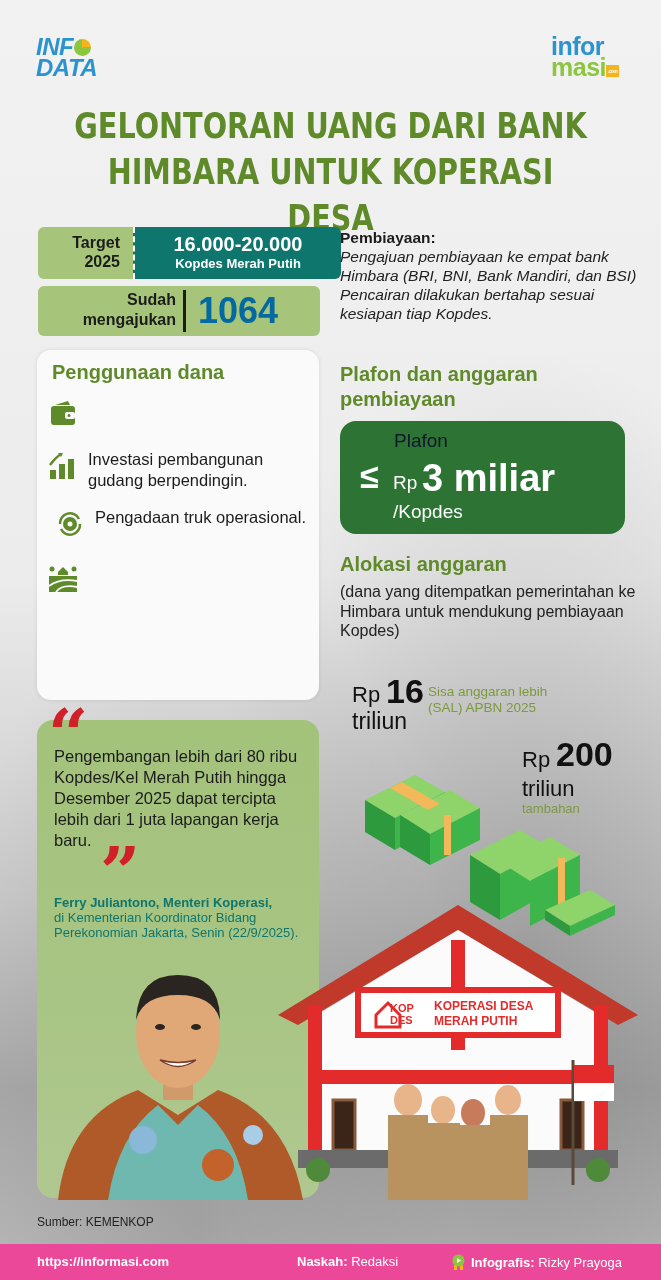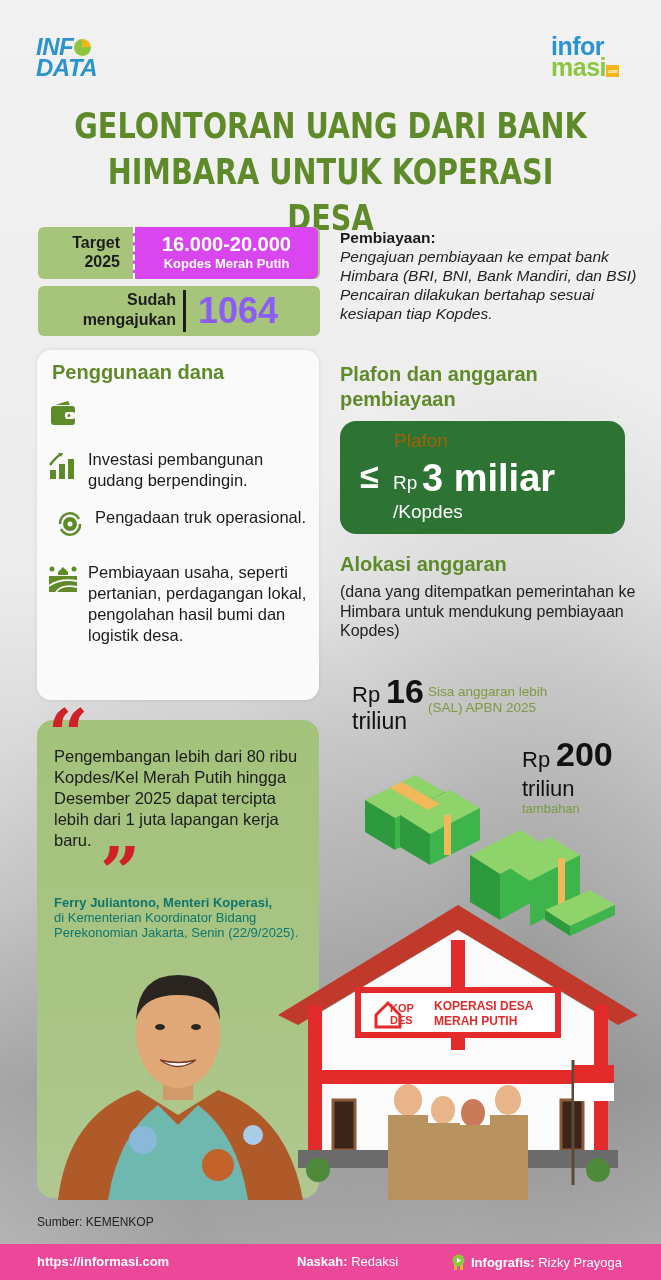--- a/index.html
+++ b/index.html
@@ -26,44 +26,44 @@
   .logo-informasi .l1 { color: #2b93cf; }
   .logo-informasi .l2 { color: #8cc63f; }
   .logo-informasi .com { display: inline-block; background: #f3b51b; color: #fff; font-size: 5px; line-height: 12px; width: 13px; text-align: center; vertical-align: 3px; }
 
   
   .title { left: 0; top: 103px; width: 661px; text-align: center; color: #5f8a2a; font-family: "DejaVu Sans", sans-serif; font-weight: 900; font-size: 35px; line-height: 46px; letter-spacing: 0px; transform: scaleX(0.82); transform-origin: center; }
 
   
   .target-box { left: 38px; top: 227px; width: 282px; height: 52px; background: #a7c57a; border-radius: 6px; }
   .target-label { left: 48px; top: 233px; width: 72px; text-align: right; font-weight: 700; font-size: 16px; line-height: 19px; color: #1c1c1c; }
-  .target-red { left: 133px; top: 227px; width: 185px; height: 52px; background: #d946ef; border-radius: 0 6px 6px 0; border-left: 2px dashed #fff; text-align: center; color: #fff; padding-top: 6px; }
+  .target-red { left: 133px; top: 227px; width: 208px; height: 52px; background: #0f766e; border-radius: 0 6px 6px 0; border-left: 2px dashed #fff; text-align: center; color: #fff; padding-top: 6px; }
   .target-red .big { font-weight: 700; font-size: 20px; line-height: 23px; }
   .target-red .small { font-weight: 700; font-size: 13px; line-height: 16px; }
   .submit-box { left: 38px; top: 286px; width: 282px; height: 50px; background: #a7c57a; border-radius: 6px; }
   .submit-label { left: 44px; top: 290px; width: 132px; text-align: right; font-weight: 700; font-size: 16px; line-height: 20px; }
   .submit-divider { left: 183px; top: 290px; width: 3px; height: 42px; background: #1c1c1c; }
-  .submit-value { left: 198px; top: 288px; font-weight: 900; font-size: 36px; line-height: 46px; color: #8b5cf6; }
+  .submit-value { left: 198px; top: 288px; font-weight: 900; font-size: 36px; line-height: 46px; color: #0369a1; }
 
   
   .ket { left: 340px; top: 228px; width: 300px; font-size: 15.5px; line-height: 19px; }
   .ket-title { font-weight: 700; }
   .ket-body { font-style: italic; color: #222; }
 
   
   .usage-card { left: 37px; top: 350px; width: 282px; height: 350px; background: #fafafa; border-radius: 14px; box-shadow: 0 0 4px rgba(0,0,0,0.1); }
   .usage-title { left: 52px; top: 361px; font-weight: 700; font-size: 20px; color: #5f8a2a; }
   .usage-item { position: absolute; left: 48px; width: 265px; display: flex; }
   .usage-item .ic { width: 30px; height: 30px; flex: 0 0 30px; margin-right: 10px; margin-top: 2px; }
   .usage-item .tx { font-size: 16.5px; line-height: 21px; color: #1c1c1c; }
 
   
   .plafon-heading { left: 340px; top: 362px; width: 300px; font-weight: 700; font-size: 20px; line-height: 25px; color: #5f8a2a; }
   .plafon-card { left: 340px; top: 421px; width: 285px; height: 113px; background: #2d7434; border-radius: 16px; color: #fff; }
-  .plafon-label { left: 394px; top: 430px; font-size: 19px; color: #a16207; }
+  .plafon-label { left: 394px; top: 430px; font-size: 19px; color: #0f172a; }
   .plafon-le { left: 360px; top: 456px; font-size: 34px; font-weight: 700; color: #fff; line-height: 40px; }
   .plafon-rp { left: 393px; top: 472px; font-size: 19px; color: #fff; }
   .plafon-amount { left: 422px; top: 455px; font-size: 38px; font-weight: 900; color: #fff; line-height: 46px; }
   .plafon-per { left: 393px; top: 501px; font-size: 19px; color: #fff; }
 
   
   .alokasi-heading { left: 340px; top: 553px; font-weight: 700; font-size: 20px; color: #5f8a2a; }
   .alokasi-desc { left: 340px; top: 582px; width: 300px; font-size: 16px; line-height: 19.5px; color: #222; }
   .sal-rp { left: 352px; top: 682px; font-size: 22px; color: #111; }
   .sal-num { left: 386px; top: 672px; font-size: 34px; font-weight: 900; color: #111; }
@@ -173,21 +173,20 @@
 </div>
 <div class="usage-item" style="top:562px;">
   <svg class="ic" viewBox="0 0 30 30">
     <circle cx="4" cy="5" r="2.5" fill="#5f8a2a"></circle>
     <circle cx="26" cy="5" r="2.5" fill="#5f8a2a"></circle>
     <path d="M10 8 L15 3 L20 8 L20 11 L10 11 Z" fill="#5f8a2a"></path>
     <rect x="1" y="12" width="28" height="16" fill="#5f8a2a"></rect>
     <path d="M1 22 Q12 14 29 17" stroke="#fafafa" stroke-width="1.8" fill="none"></path>
     <path d="M8 28 Q14 20 29 23" stroke="#fafafa" stroke-width="1.8" fill="none"></path>
   </svg>
-  <div class="tx">Pembiayaan usaha, seperti pertanian, perdagangan lokal, pengolahan hasil bumi dan logistik desa.</div>
 </div>
 
 <div class="abs plafon-heading">Plafon dan anggaran pembiayaan</div>
 <div class="abs plafon-card"></div>
 <div class="abs plafon-label">Plafon</div>
 <div class="abs plafon-le">≤</div>
 <div class="abs plafon-rp">Rp</div>
 <div class="abs plafon-amount">3 miliar</div>
 <div class="abs plafon-per">/Kopdes</div>
 

